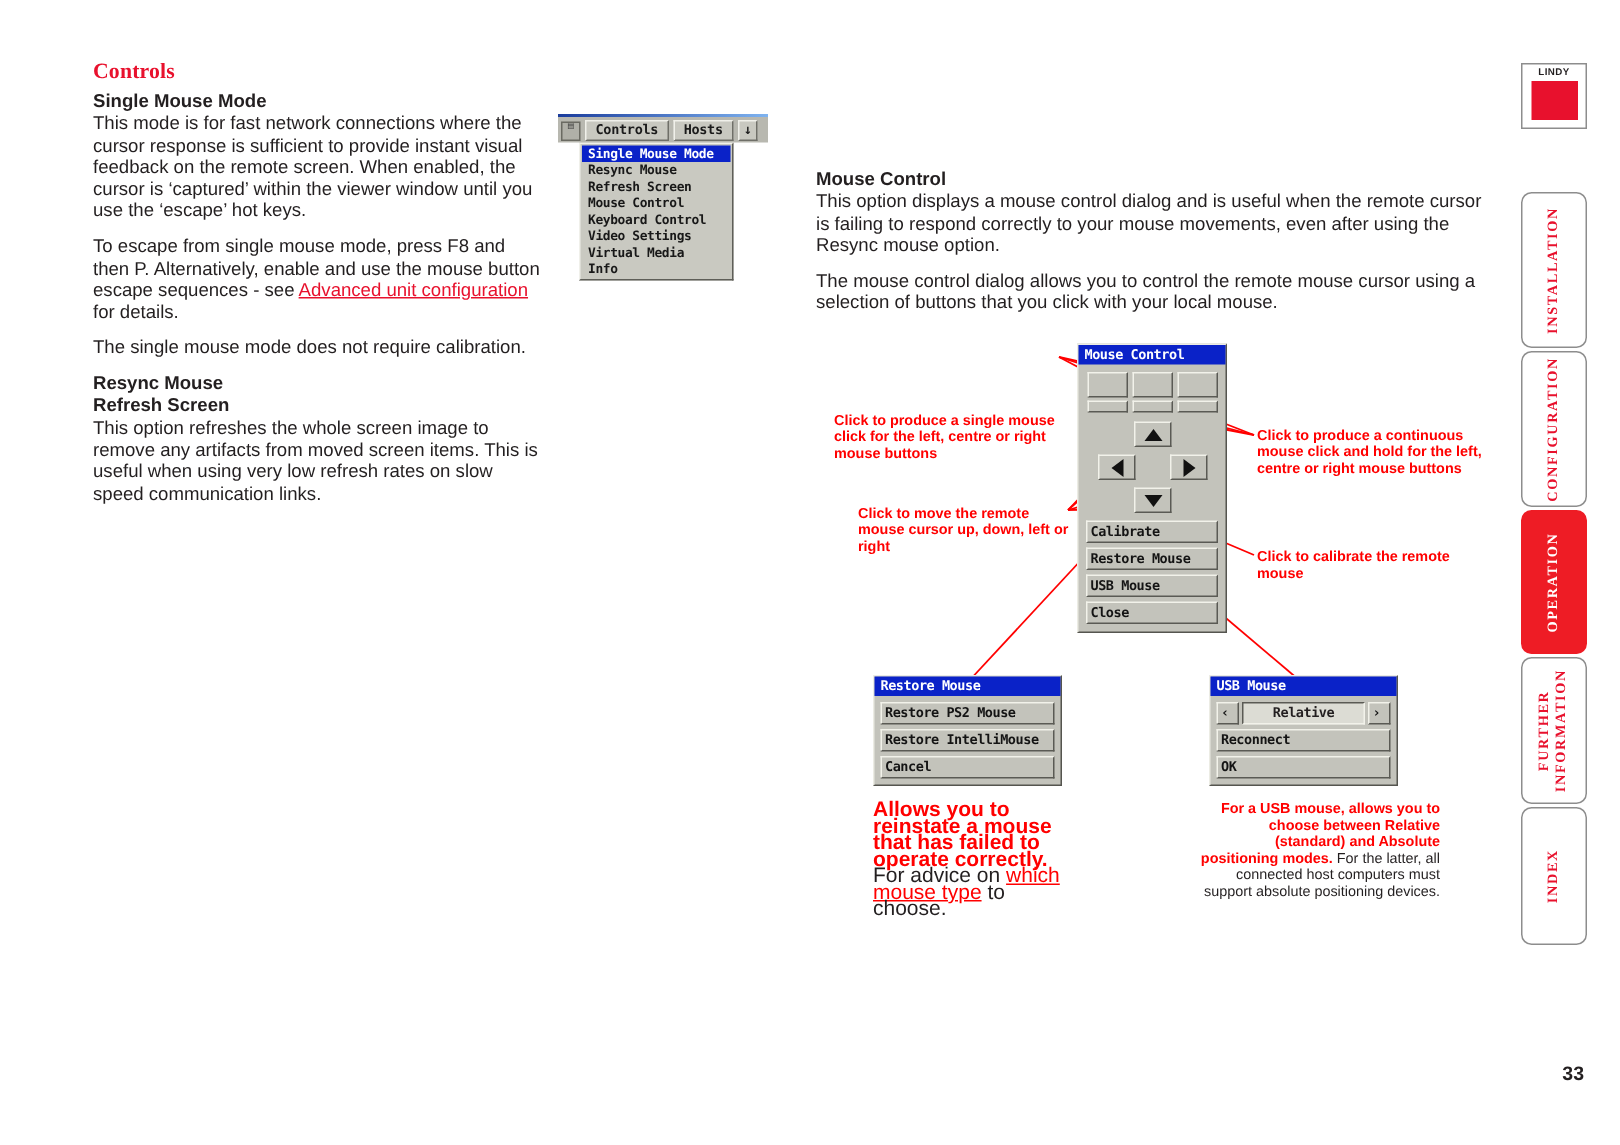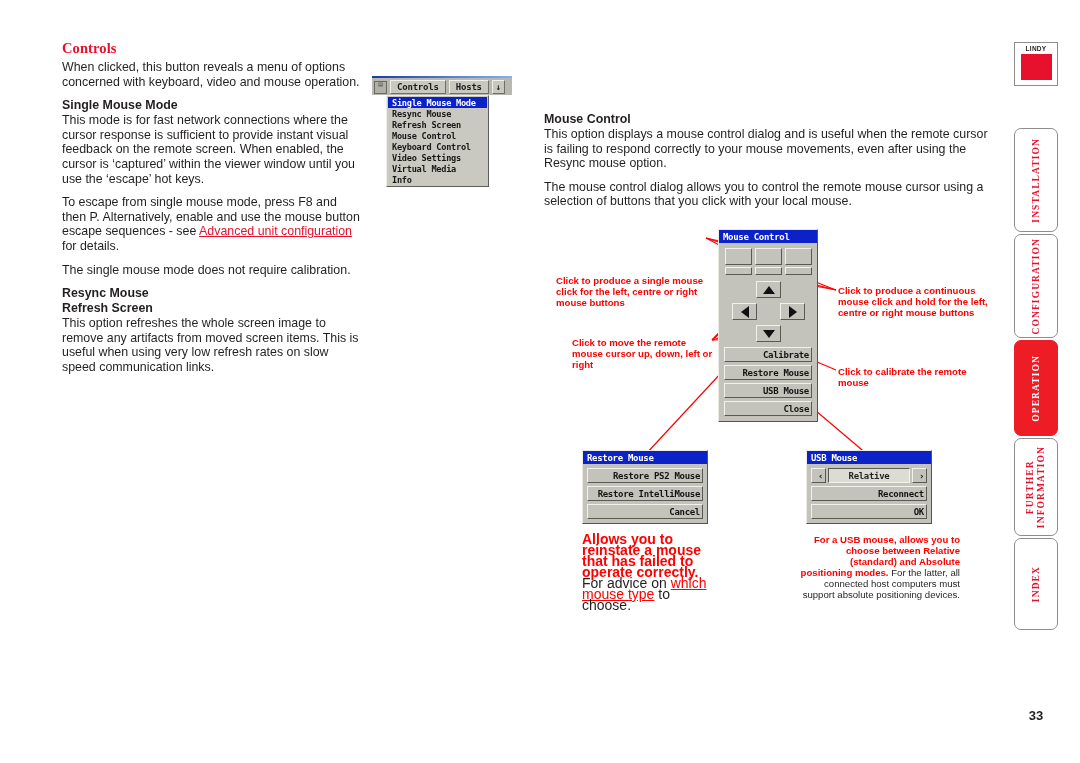--- a/index.html
+++ b/index.html
@@ -75,21 +75,21 @@
     background:#0a22c8; color:#fff;
     font-family:"DejaVu Sans Mono", monospace;
     font-size:9px; font-weight:bold;
     padding:1.5px 4px; letter-spacing:-0.3px;
   }
   .btn3d {
     background:#c3c3bb; border:1px solid;
     border-color:#f2f2ea #5a5a54 #5a5a54 #f2f2ea;
     font-family:"DejaVu Sans Mono", monospace;
     font-size:9px; font-weight:bold; color:#141414;
-    text-align:right; letter-spacing:-0.3px;
+    text-align:left; letter-spacing:-0.3px;
     padding:1.5px 2px;
   }
   #mouse-control-dialog { left:718px; top:229px; width:100px; padding:4px 5px 5px 5px; }
   #mouse-control-dialog .dlg-title{ margin:-4px -5px 5px -5px; }
   .mbtn-row { display:flex; gap:3px; justify-content:center; }
   .mbtn { width:27px; height:17px; }
   .mbtn.thin { height:8px; }
   .dpad { position:relative; height:62px; margin:6px 0 4px 0; }
   .dbtn {
     position:absolute; width:25px; height:17px;
@@ -152,32 +152,31 @@
   .tab span {
     writing-mode:vertical-rl; transform:rotate(180deg);
     font-family:"Liberation Serif", serif;
     font-size:9.5px; font-weight:bold; letter-spacing:1.1px;
     color:#e8112d; text-align:center; white-space:pre-line; line-height:11px;
   }
   .tab.active { background:#ee1c25; border-color:#ee1c25; }
   .tab.active span { color:#ffffff; }
 
   .page-num {
-    position:absolute; left:1016px; top:708px; width:40px; text-align:center;
+    position:absolute; left:1016px; top:708px; width:40px; text-align:right;
     font-size:13px; font-weight:bold; color:#231f20;
   }
 </style>
 </head>
 <body>
 
 <div class="page">
 
   <div class="col-left">
     <h2 class="section-title">Controls</h2>
-    <p class="body">When clicked, this button reveals a menu of options concerned with keyboard, video and mouse operation.</p>
 
     <h3 class="sub">Single Mouse Mode</h3>
     <p class="body">This mode is for fast network connections where the cursor response is sufficient to provide instant visual feedback on the remote screen. When enabled, the cursor is ‘captured’ within the viewer window until you use the ‘escape’ hot keys.</p>
 
     <p class="body"><span>To escape from single mouse mode, press F8 and then P. Alternatively, enable and use the mouse button escape sequences - see </span><a class="link" href="#">Advanced unit configuration</a><span> for details.</span></p>
 
     <p class="body">The single mouse mode does not require calibration.</p>
 
     <h3 class="sub">Resync Mouse</h3>
 

